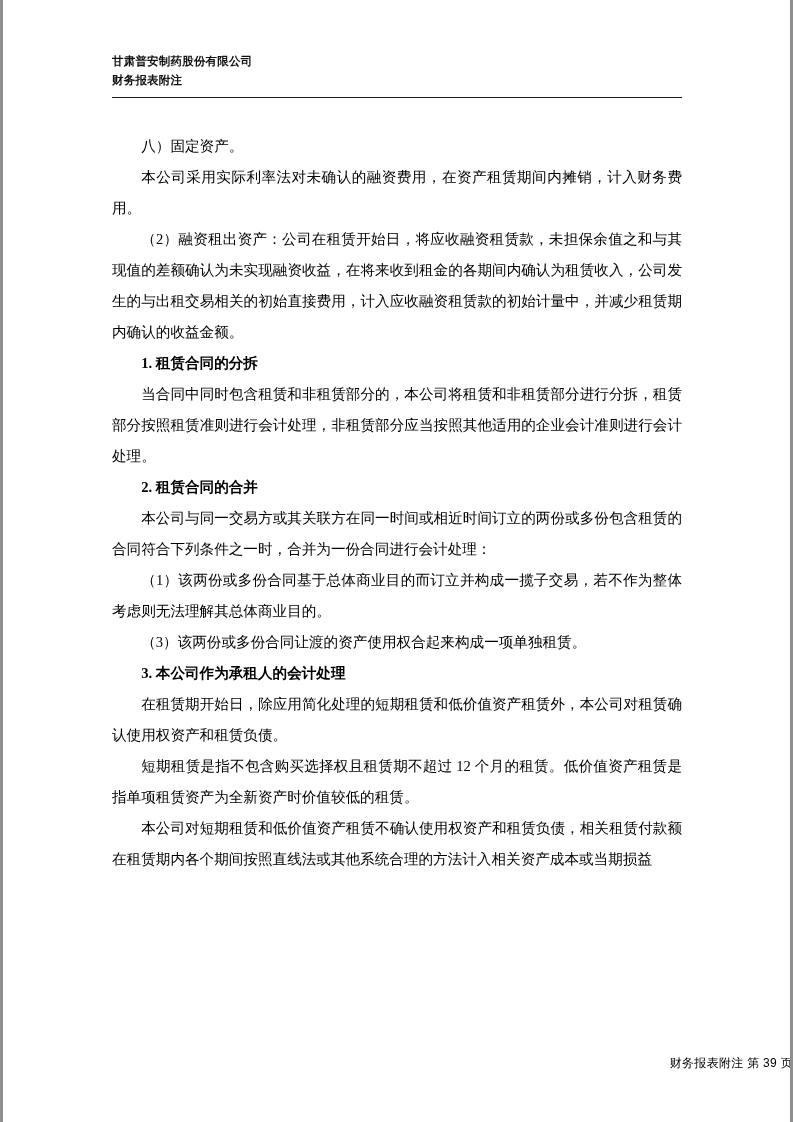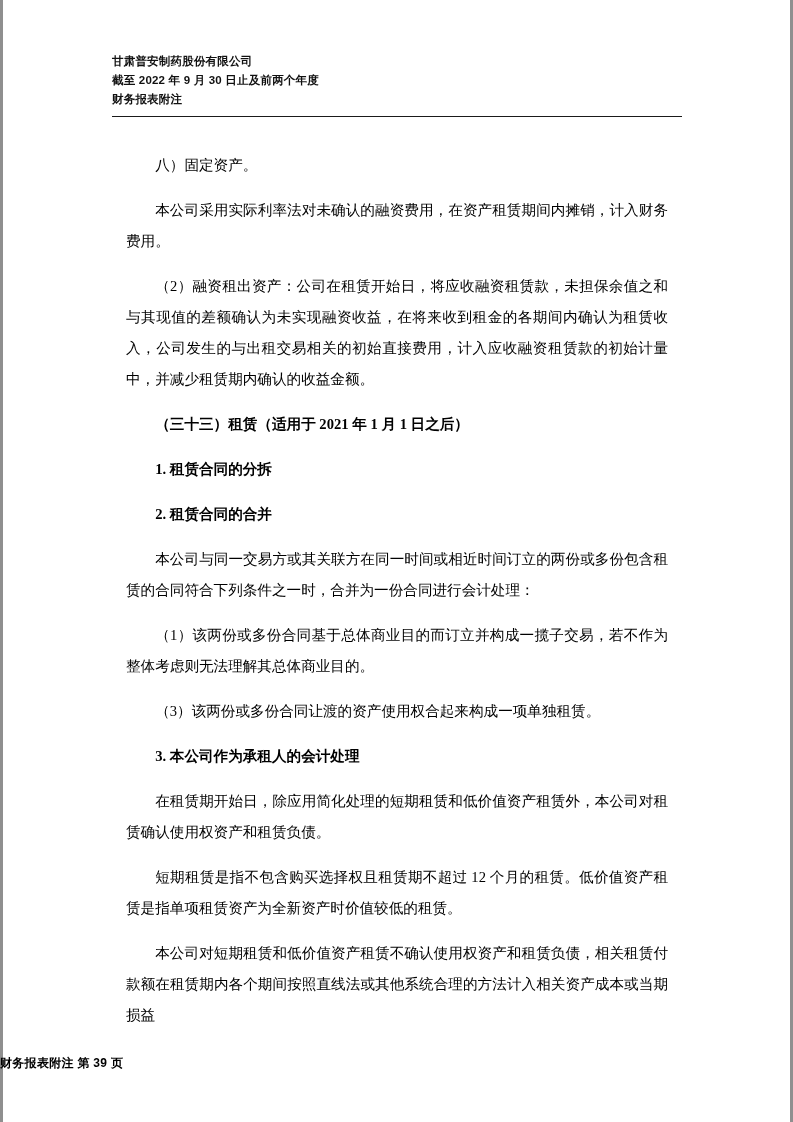--- a/index.html
+++ b/index.html
@@ -55,69 +55,68 @@
 
   
   .body {
     margin-top: 33px;
     font-size: 14.6px;
     line-height: 31px;
     text-align: justify;
     text-justify: inter-ideograph;
   }
   p {
-    margin: 14px;
+    margin: 0;
   }
   .indent {
     text-indent: 2em;
   }
   .heading {
     font-weight: bold;
     text-indent: 2em;
   }
   .subheading {
     font-weight: bold;
     text-indent: 2em;
     font-family: Liberation Serif, serif;
   }
 
   
   .footer {
     position: absolute;
     left: 0;
     right: 0;
     top: 1055px;
-    text-align: left;
+    text-align: right;
     font-family: "Liberation Sans", "DejaVu Sans", sans-serif;
     font-size: 12px;
-    font-weight: bold;
+    font-weight: normal;
     letter-spacing: 0.3px;
   }
 </style>
 </head>
 <body>
 
 <div class="page">
   <div class="content">
 
     <div class="header-block">
       <div>甘肃普安制药股份有限公司</div>
-      <div>截至 2022 年 9 月 30 日止及前两个年度</div>
       <div>财务报表附注</div>
     </div>
     <div class="header-rule"></div>
 
     <div class="body">
       <p class="indent">八）固定资产。</p>
       <p class="indent">本公司采用实际利率法对未确认的融资费用，在资产租赁期间内摊销，计入财务费用。</p>
       <p class="indent">（2）融资租出资产：公司在租赁开始日，将应收融资租赁款，未担保余值之和与其现值的差额确认为未实现融资收益，在将来收到租金的各期间内确认为租赁收入，公司发生的与出租交易相关的初始直接费用，计入应收融资租赁款的初始计量中，并减少租赁期内确认的收益金额。</p>
 
-      <p class="heading">（三十三）租赁（适用于 2021 年 1 月 1 日之后）</p>
 
       <p class="subheading">1. 租赁合同的分拆</p>
+      <p class="indent">当合同中同时包含租赁和非租赁部分的，本公司将租赁和非租赁部分进行分拆，租赁部分按照租赁准则进行会计处理，非租赁部分应当按照其他适用的企业会计准则进行会计处理。</p>
 
       <p class="subheading">2. 租赁合同的合并</p>
       <p class="indent">本公司与同一交易方或其关联方在同一时间或相近时间订立的两份或多份包含租赁的合同符合下列条件之一时，合并为一份合同进行会计处理：</p>
       <p class="indent">（1）该两份或多份合同基于总体商业目的而订立并构成一揽子交易，若不作为整体考虑则无法理解其总体商业目的。</p>
       <p class="indent">（3）该两份或多份合同让渡的资产使用权合起来构成一项单独租赁。</p>
 
       <p class="subheading">3. 本公司作为承租人的会计处理</p>
       <p class="indent">在租赁期开始日，除应用简化处理的短期租赁和低价值资产租赁外，本公司对租赁确认使用权资产和租赁负债。</p>
       <p class="indent">短期租赁是指不包含购买选择权且租赁期不超过 12 个月的租赁。低价值资产租赁是指单项租赁资产为全新资产时价值较低的租赁。</p>
       <p class="indent">本公司对短期租赁和低价值资产租赁不确认使用权资产和租赁负债，相关租赁付款额在租赁期内各个期间按照直线法或其他系统合理的方法计入相关资产成本或当期损益</p>

